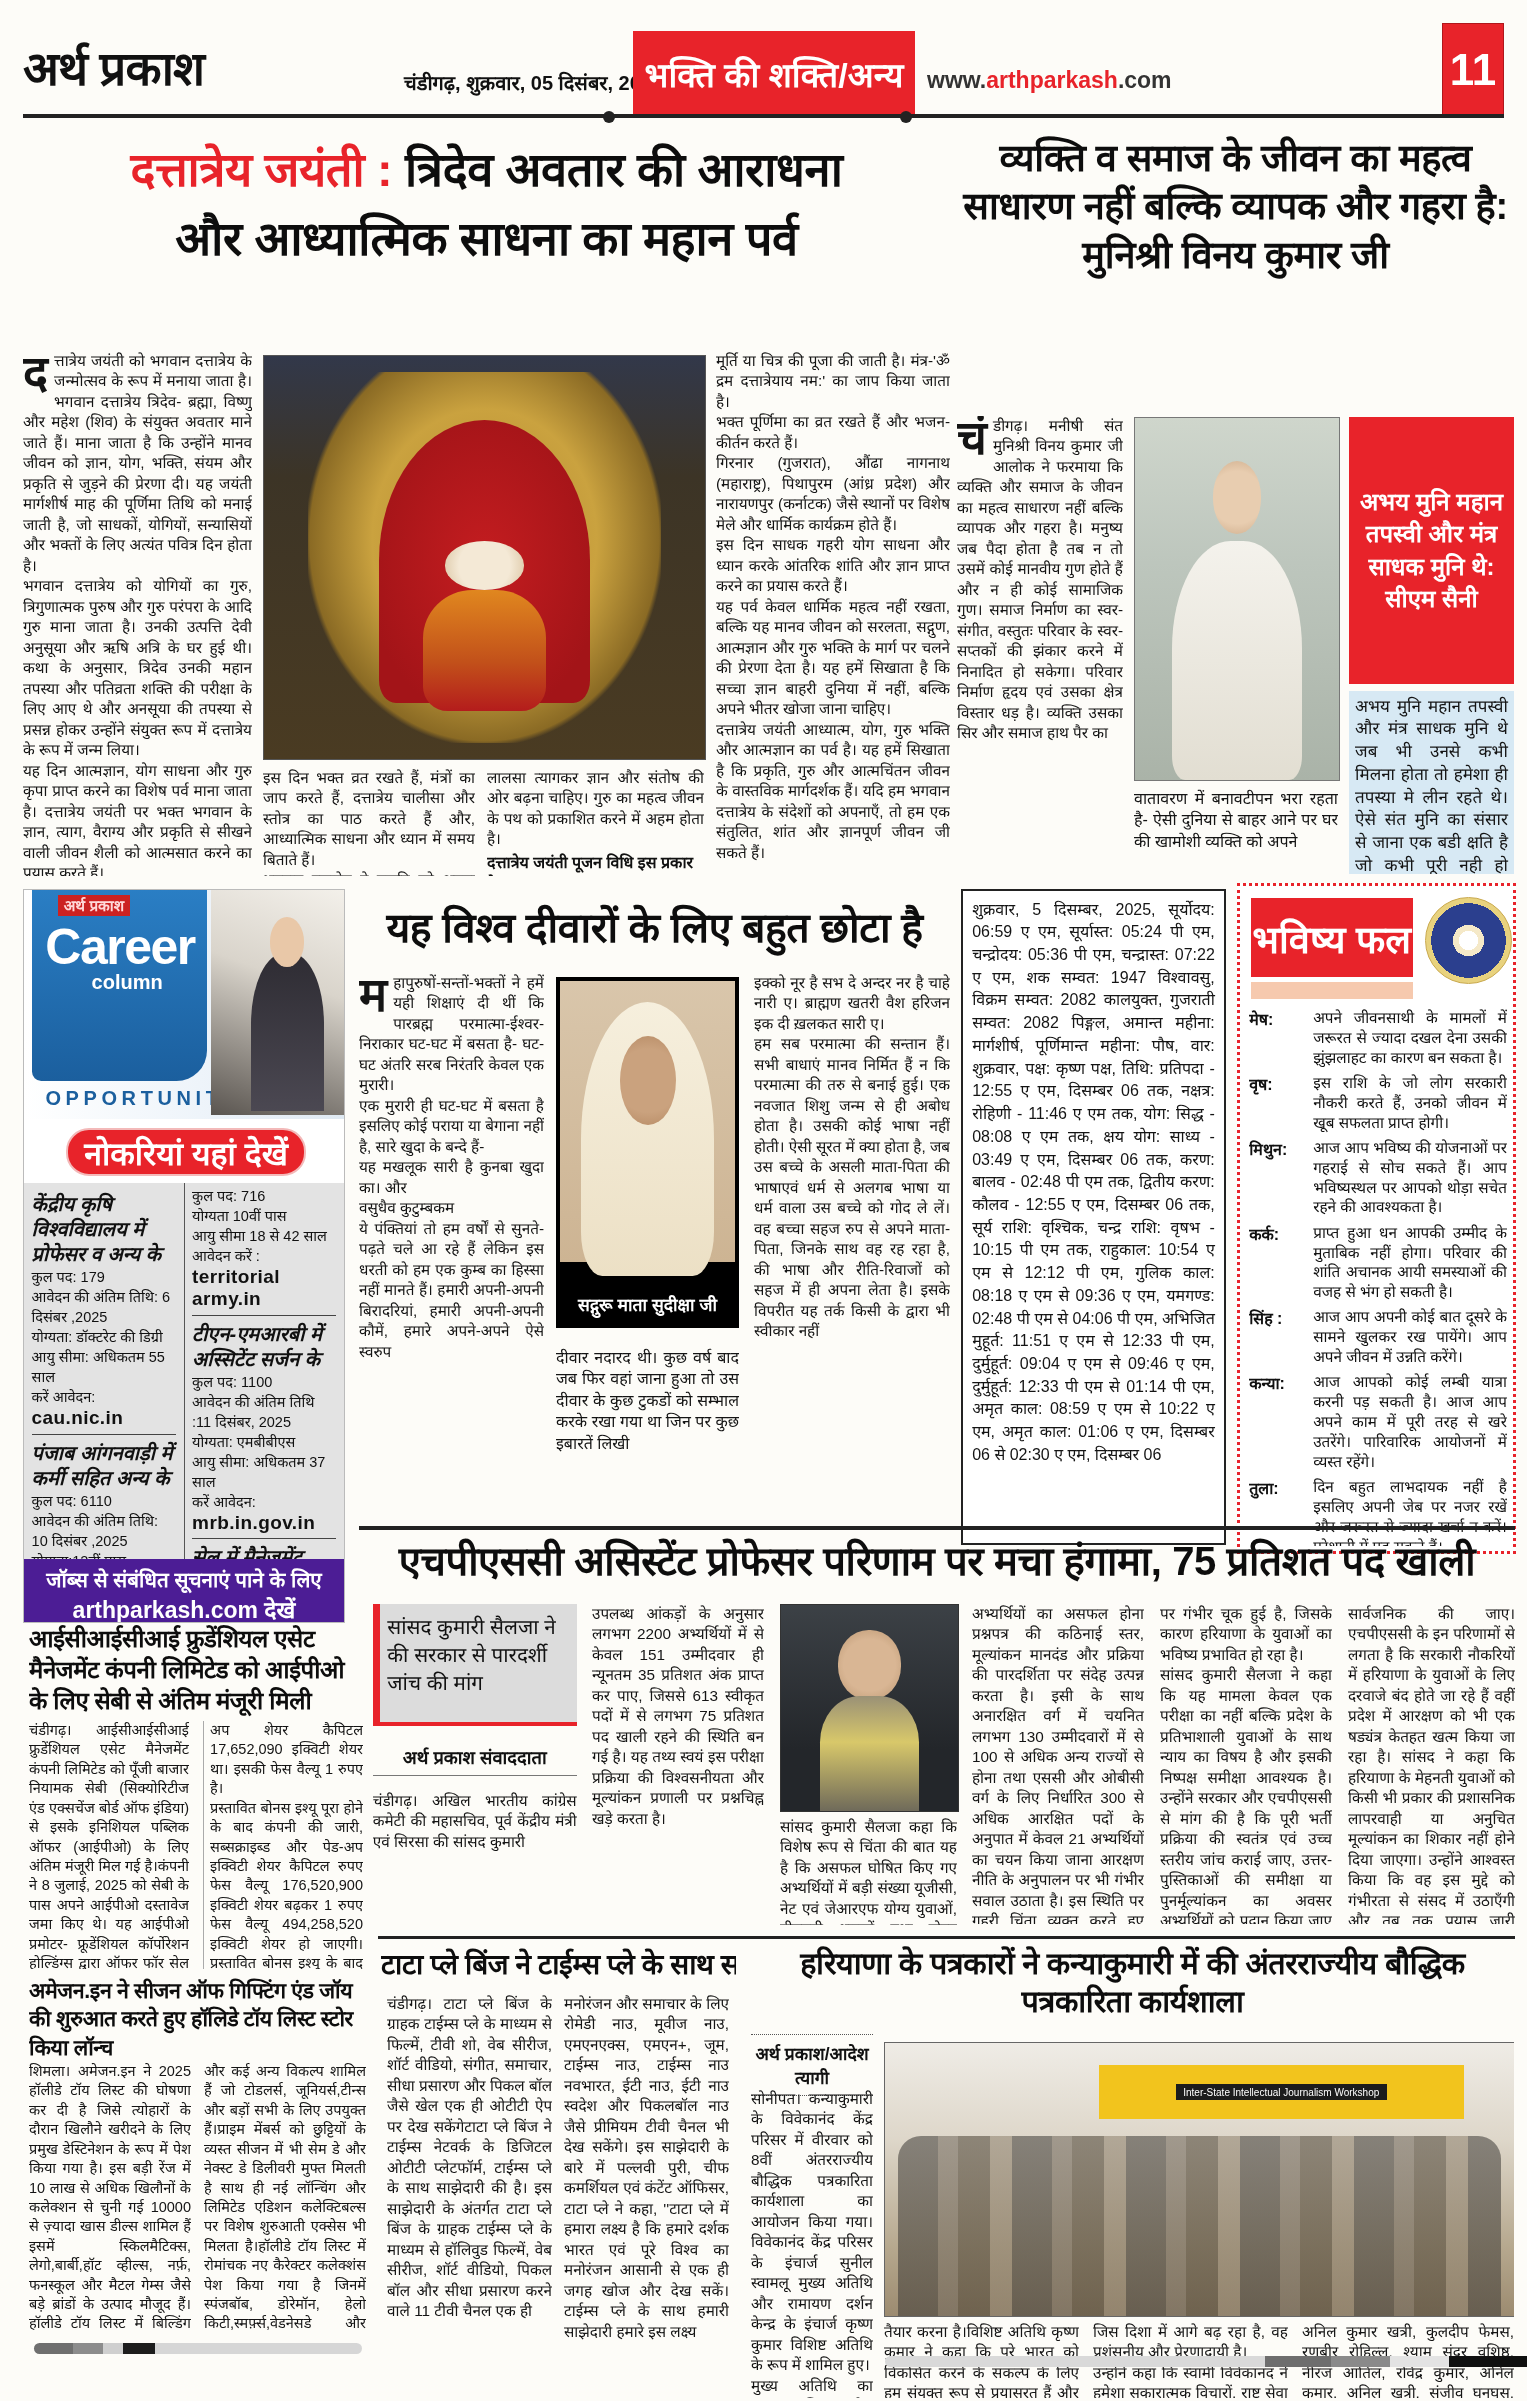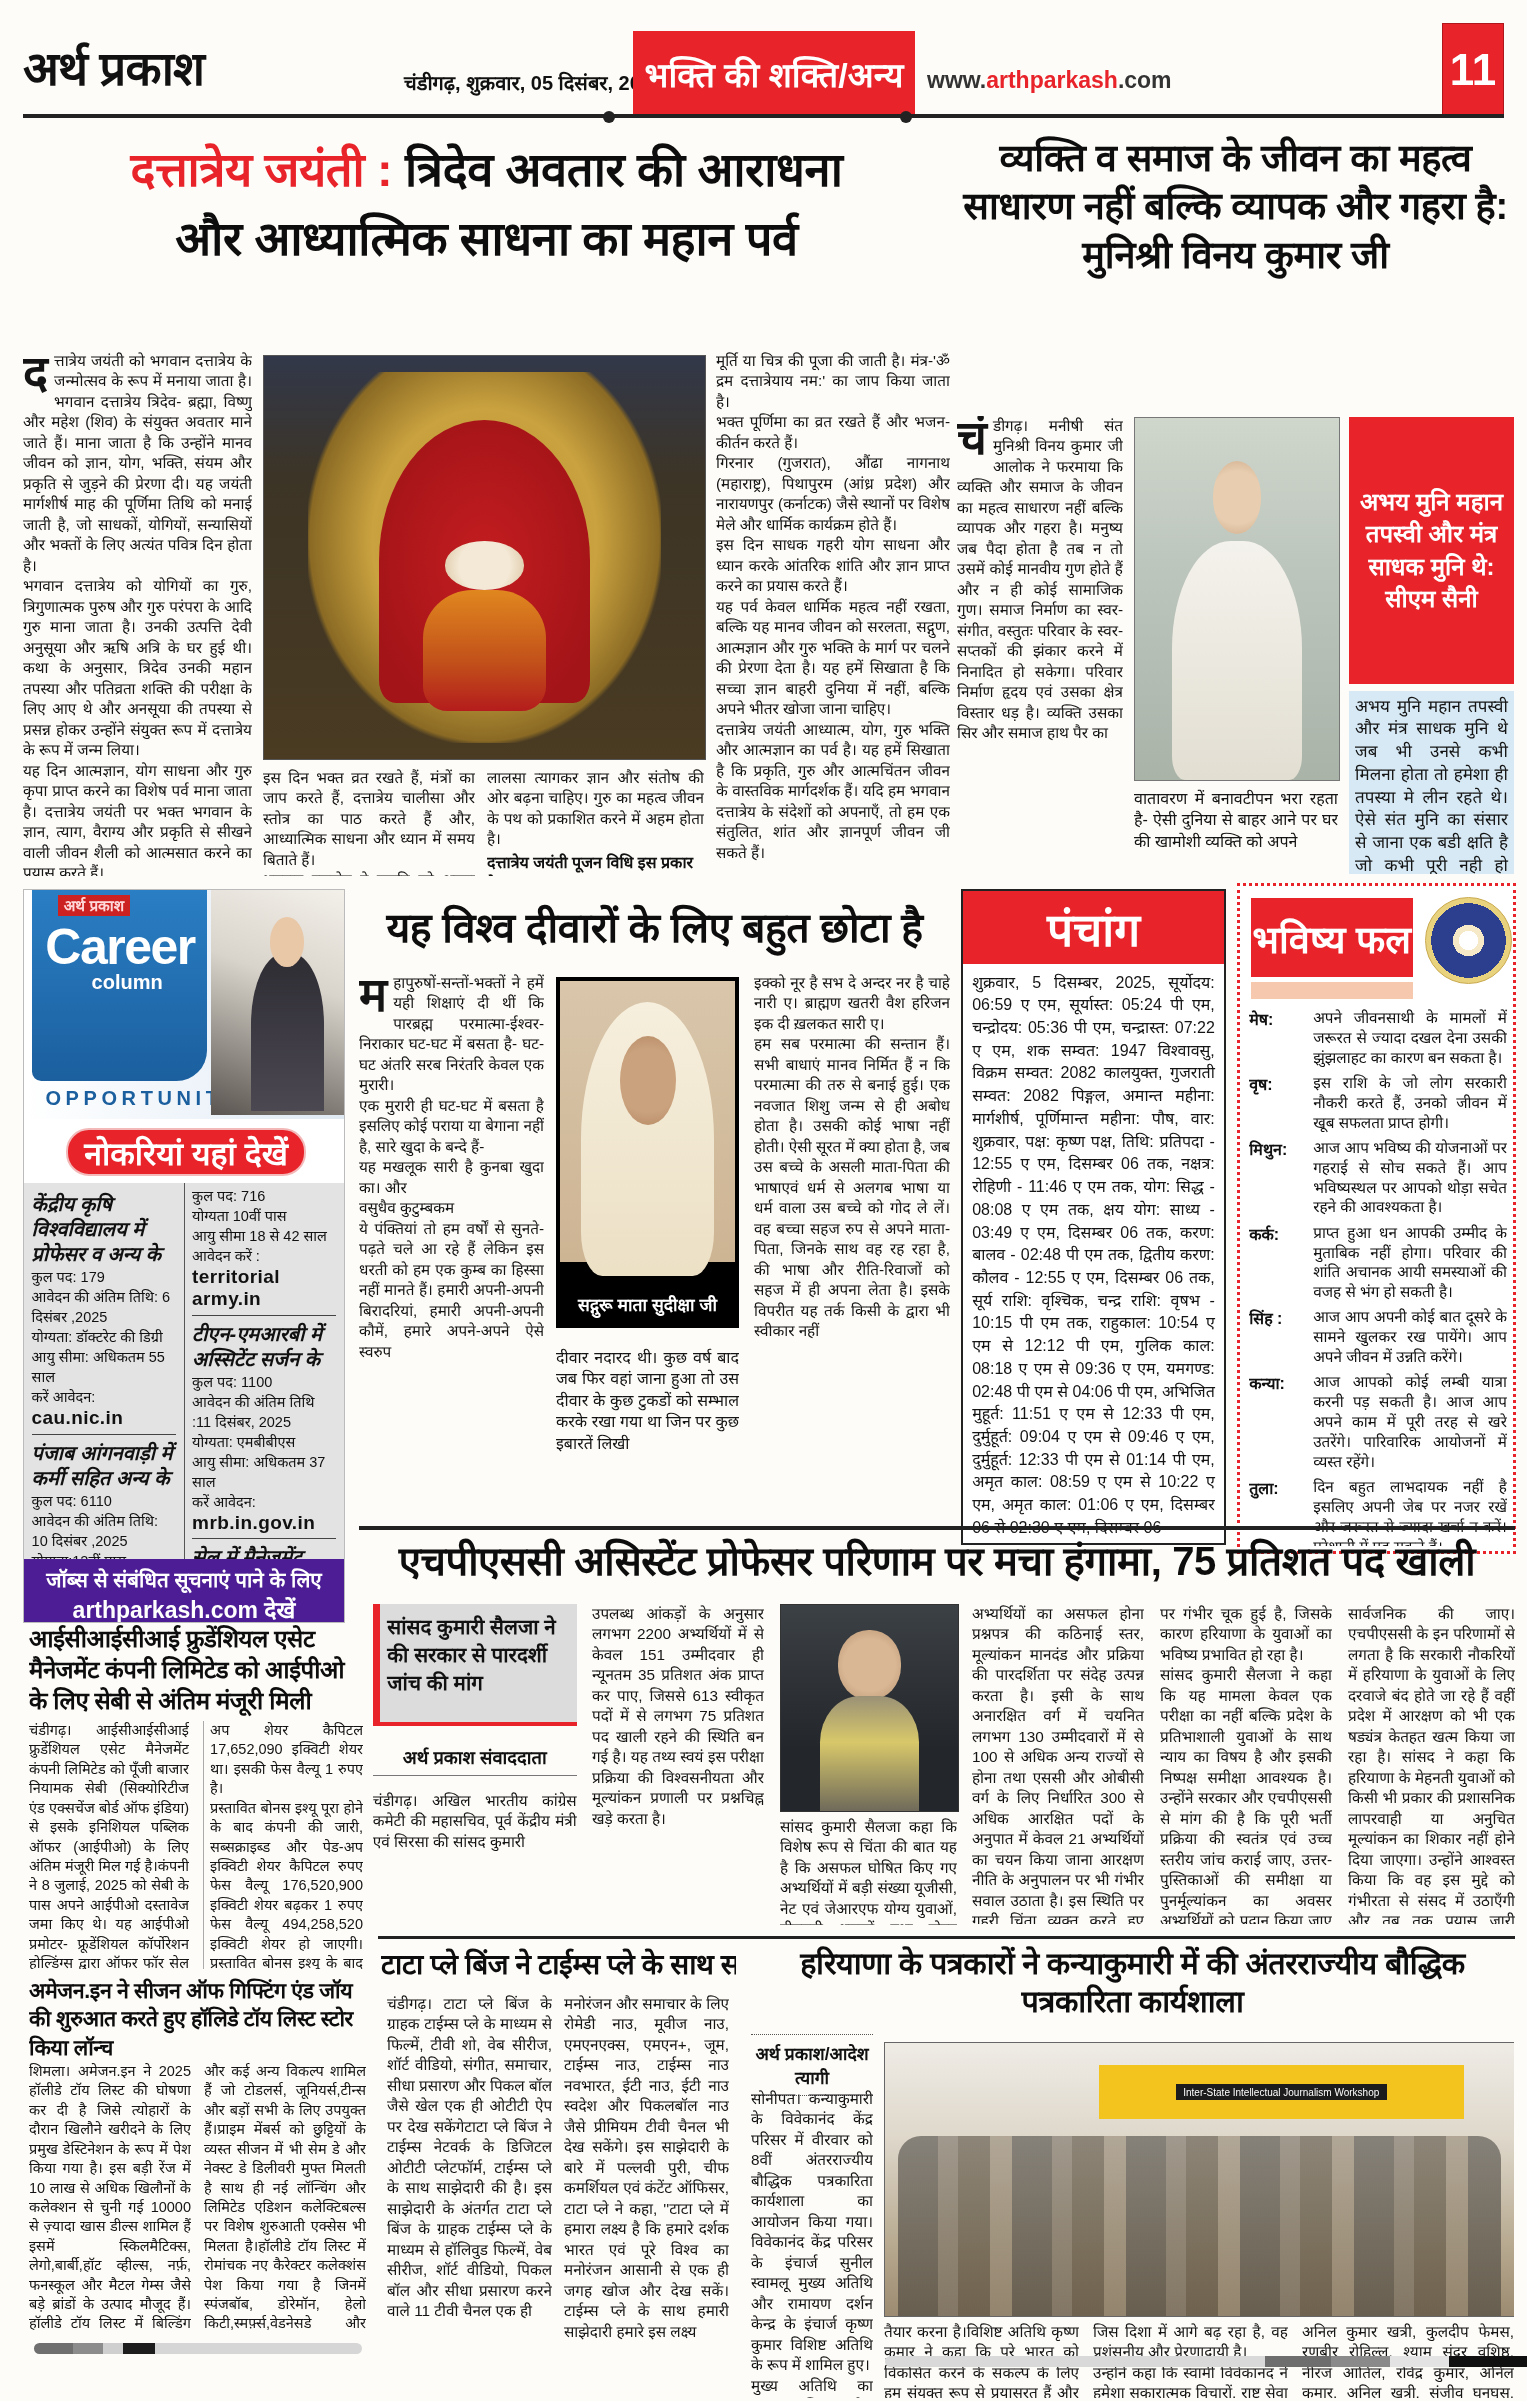--- a/index.html
+++ b/index.html
@@ -180,23 +180,20 @@
       <div class="abs" style="left:12%;top:6%;width:76%;height:80%;background:linear-gradient(180deg,#f6efdd,#ece0c5);border-radius:50% 50% 16% 16%;"></div>
       <div class="abs" style="left:34%;top:16%;width:32%;height:26%;border-radius:50%;background:radial-gradient(circle,#caa27e 0 60%,#b68a64);"></div>
       <div class="capbar" style="height:37px;font-size:17.5px;line-height:37px;">सद्गुरू माता सुदीक्षा जी महाराज</div>
     </div>
     <div class="col" style="left:197px;top:458px;width:183px;height:175px;font-size:16px;">दीवार नदारद थी। कुछ वर्ष बाद जब फिर वहां जाना हुआ तो उस दीवार के कुछ टुकडों को सम्भाल करके रखा गया था जिन पर कुछ इबारतें लिखी</div>
     <div class="col" style="left:395px;top:84px;width:196px;height:549px;">इक्को नूर है सभ दे अन्दर नर है चाहे नारी ए। ब्राह्मण खतरी वैश हरिजन इक दी ख़लकत सारी ए।
 हम सब परमात्मा की सन्तान हैं। सभी बाधाएं मानव निर्मित हैं न कि परमात्मा की तरु से बनाई हुई। एक नवजात शिशु जन्म से ही अबोध होता है। उसकी कोई भाषा नहीं होती। ऐसी सूरत में क्या होता है, जब उस बच्चे के असली माता-पिता की भाषाएवं धर्म से अलगब भाषा या धर्म वाला उस बच्चे को गोद ले लें। वह बच्चा सहज रुप से अपने माता-पिता, जिनके साथ वह रह रहा है, की भाषा और रीति-रिवाजों को सहज में ही अपना लेता है। इसके विपरीत यह तर्क किसी के द्वारा भी स्वीकार नहीं</div>
   </div>
 
   <div class="abs" style="left:961px;top:889px;width:265px;height:656px;border:2.3px solid #222;box-sizing:border-box;background:#fff;overflow:hidden;">
-    <div class="redbox" style="height:73px;display:flex;align-items:center;justify-content:center;">
-      <span style="font-size:46px;font-weight:bold;">पंचांग</span>
-    </div>
     <div class="col" style="position:static;padding:7.6px 9.2px;font-size:16px;line-height:1.42;height:565px;">शुक्रवार, 5 दिसम्बर, 2025, सूर्योदय: 06:59 ए एम, सूर्यास्त: 05:24 पी एम, चन्द्रोदय: 05:36 पी एम, चन्द्रास्त: 07:22 ए एम, शक सम्वत: 1947 विश्वावसु, विक्रम सम्वत: 2082 कालयुक्त, गुजराती सम्वत: 2082 पिङ्गल, अमान्त महीना: मार्गशीर्ष, पूर्णिमान्त महीना: पौष, वार: शुक्रवार, पक्ष: कृष्ण पक्ष, तिथि: प्रतिपदा - 12:55 ए एम, दिसम्बर 06 तक, नक्षत्र: रोहिणी - 11:46 ए एम तक, योग: सिद्ध - 08:08 ए एम तक, क्षय योग: साध्य - 03:49 ए एम, दिसम्बर 06 तक, करण: बालव - 02:48 पी एम तक, द्वितीय करण: कौलव - 12:55 ए एम, दिसम्बर 06 तक, सूर्य राशि: वृश्चिक, चन्द्र राशि: वृषभ - 10:15 पी एम तक, राहुकाल: 10:54 ए एम से 12:12 पी एम, गुलिक काल: 08:18 ए एम से 09:36 ए एम, यमगण्ड: 02:48 पी एम से 04:06 पी एम, अभिजित मुहूर्त: 11:51 ए एम से 12:33 पी एम, दुर्मुहूर्त: 09:04 ए एम से 09:46 ए एम, दुर्मुहूर्त: 12:33 पी एम से 01:14 पी एम, अमृत काल: 08:59 ए एम से 10:22 ए एम, अमृत काल: 01:06 ए एम, दिसम्बर 06 से 02:30 ए एम, दिसम्बर 06</div>
   </div>
 
   <div class="abs" style="left:1237px;top:883px;width:279px;height:671px;border:3.1px dotted #e8232a;box-sizing:border-box;background:#fff;overflow:hidden;">
     <div class="abs redbox" style="left:10.7px;top:12.2px;width:162px;height:79px;display:flex;align-items:center;justify-content:center;">
       <span style="font-size:38px;font-weight:bold;">भविष्य फल</span>
     </div>
     <div class="abs" style="left:10.7px;top:96px;width:162px;height:17px;background:#f6c9ae;"></div>
     <div class="abs" style="left:185px;top:10.7px;width:85px;height:85px;border-radius:50%;background:radial-gradient(circle,#ffffff 0 16%,#f5e9c8 16% 26%,#2b3f8e 26% 62%,#e8d27e 62% 78%,#f7eecf 78% 100%);border:1.5px solid #c9a94e;"></div>
     <div class="abs" style="left:9.2px;top:122px;right:6.1px;bottom:4.6px;overflow:hidden;">
@@ -229,21 +226,21 @@
           <span class="ztext">दिन बहुत लाभदायक नहीं है इसलिए अपनी जेब पर नजर रखें और जरूरत से ज्यादा खर्चा न करें। परेशानी में पड़ सकते हैं।</span>
         </div>
 
     </div>
   </div>
 
   <div class="rule" style="left:359px;top:1526px;width:1156px;height:3.8px;"></div>
   <div class="abs" style="left:359px;top:1532px;width:1156px;height:397px;overflow:hidden;">
     <div class="hl" style="font-size:40px;text-align:center;white-space:nowrap;">एचपीएससी असिस्टेंट प्रोफेसर परिणाम पर मचा हंगामा, 75 प्रतिशत पद खाली</div>
     <div class="abs" style="left:13.7px;top:72px;width:204px;height:122px;background:#dcdcdc;border-left:7.6px solid #e8232a;border-bottom:4.6px solid #e8232a;box-sizing:border-box;">
-      <div style="font-size:20.6px;font-weight:bold;line-height:1.35;padding:9.2px 7.6px;">सांसद कुमारी सैलजा ने की सरकार से पारदर्शी जांच की मांग</div>
+      <div style="font-size:20.6px;font-weight:normal;line-height:1.35;padding:9.2px 7.6px;">सांसद कुमारी सैलजा ने की सरकार से पारदर्शी जांच की मांग</div>
     </div>
     <div class="abs" style="left:13.7px;top:212px;width:204px;text-align:center;font-weight:bold;font-size:18.3px;border-bottom:1.5px solid #777;padding-bottom:6.1px;">अर्थ प्रकाश संवाददाता</div>
     <div class="col" style="left:13.7px;top:259px;width:204px;height:133px;">चंडीगढ़। अखिल भारतीय कांग्रेस कमेटी की महासचिव, पूर्व केंद्रीय मंत्री एवं सिरसा की सांसद कुमारी</div>
     <div class="col" style="left:233px;top:72px;width:172px;height:320px;">उपलब्ध आंकड़ों के अनुसार लगभग 2200 अभ्यर्थियों में से केवल 151 उम्मीदवार ही न्यूनतम 35 प्रतिशत अंक प्राप्त कर पाए, जिससे 613 स्वीकृत पदों में से लगभग 75 प्रतिशत पद खाली रहने की स्थिति बन गई है। यह तथ्य स्वयं इस परीक्षा प्रक्रिया की विश्वसनीयता और मूल्यांकन प्रणाली पर प्रश्नचिह्न खड़े करता है।</div>
     <div class="ph" style="left:421px;top:72px;width:177px;height:206px;background:linear-gradient(180deg,#3c4146,#23262a 70%);border:0.8px solid #333;">
       <div class="abs" style="left:32%;top:12%;width:36%;height:34%;border-radius:48%;background:radial-gradient(circle,#d9b694 0 55%,#b8946f);"></div>
       <div class="abs" style="left:22%;top:44%;width:56%;height:56%;background:linear-gradient(180deg,#9a9176,#d8c86a 40%,#6f6a5a);border-radius:40% 40% 0 0;"></div>
     </div>
     <div class="col" style="left:421px;top:285px;width:177px;height:108px;">सांसद कुमारी सैलजा कहा कि विशेष रूप से चिंता की बात यह है कि असफल घोषित किए गए अभ्यर्थियों में बड़ी संख्या यूजीसी, नेट एवं जेआरएफ योग्य युवाओं, पीएचडी धारकों तथा गोल्ड मेडलिस्ट छात्रों की है। इतनी बड़ी संख्या में उच्च शिक्षित और योग्य</div>
     <div class="col" style="left:613px;top:72px;width:172px;height:320px;">अभ्यर्थियों का असफल होना प्रश्नपत्र की कठिनाई स्तर, मूल्यांकन मानदंड और प्रक्रिया की पारदर्शिता पर संदेह उत्पन्न करता है। इसी के साथ अनारक्षित वर्ग में चयनित लगभग 130 उम्मीदवारों में से 100 से अधिक अन्य राज्यों से होना तथा एससी और ओबीसी वर्ग के लिए निर्धारित 300 से अधिक आरक्षित पदों के अनुपात में केवल 21 अभ्यर्थियों का चयन किया जाना आरक्षण नीति के अनुपालन पर भी गंभीर सवाल उठाता है। इस स्थिति पर गहरी चिंता व्यक्त करते हुए सांसद कुमारी सैलजा ने कहा कि परिणामों से स्पष्ट है कि किसी न किसी स्तर</div>

